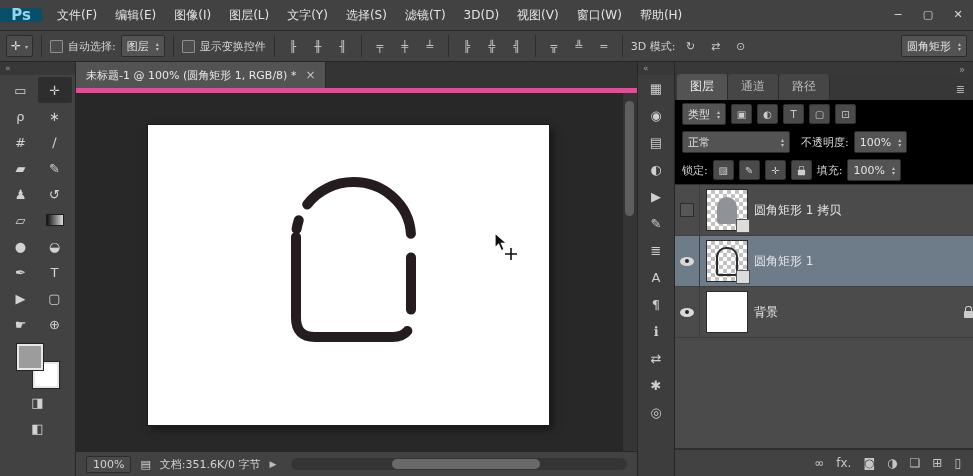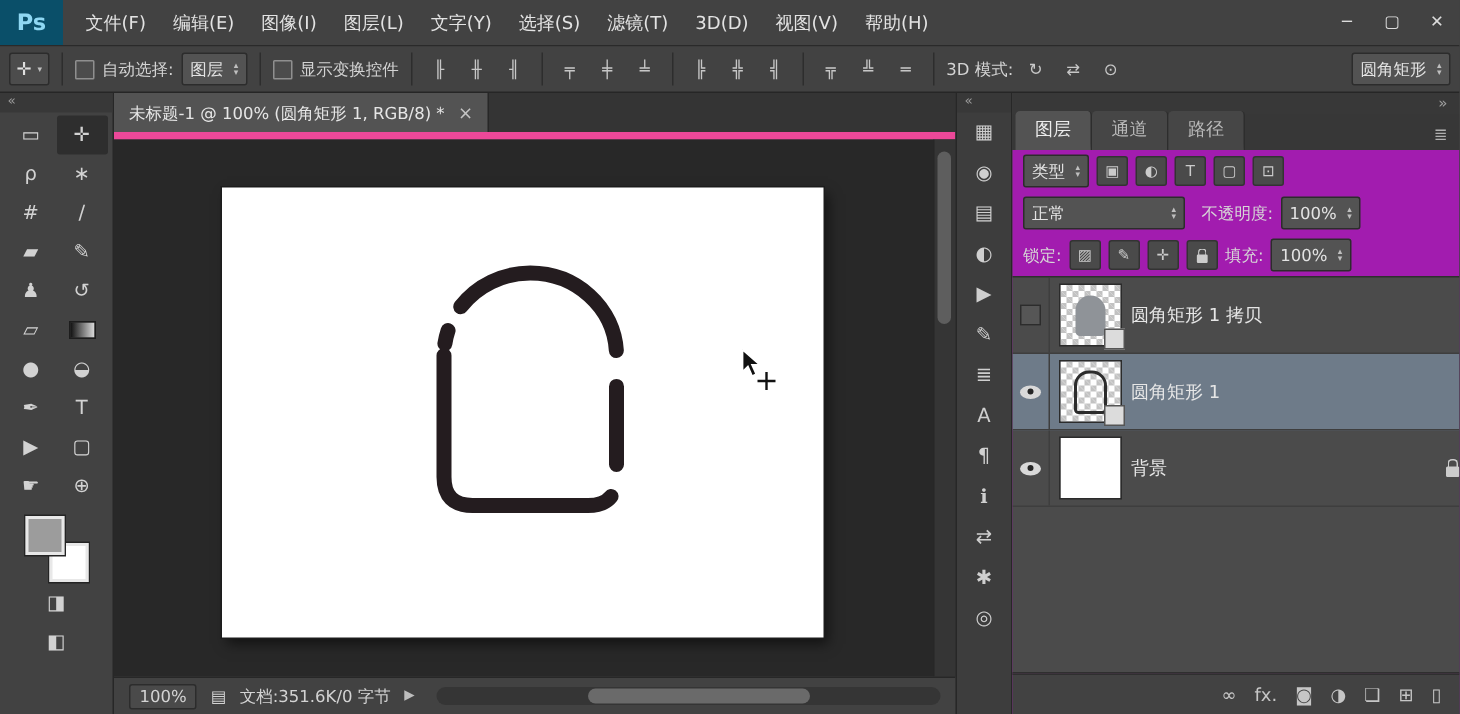--- a/index.html
+++ b/index.html
@@ -2,21 +2,21 @@
 <html><head>
 <meta charset="utf-8">
 <style>
   html,body{margin:0;padding:0;}
   body{width:973px;height:476px;overflow:hidden;background:#424242;
        font-family:"DejaVu Sans","Liberation Sans",sans-serif;font-size:12px;color:#d6d6d6;}
   .app{display:flex;flex-direction:column;width:973px;height:476px;}
 
   
   .menubar{height:30px;background:#424242;border-bottom:1px solid #2a2a2a;display:flex;align-items:center;flex:0 0 auto;}
-  .ps-logo{width:42px;height:30px;background:#0a4f69;color:#8fd8f3;font-weight:bold;font-size:15px;
+  .ps-logo{width:42px;height:14px;background:#0a4f69;color:#8fd8f3;font-weight:bold;font-size:15px;
            display:flex;align-items:center;justify-content:center;margin-right:6px;}
   .menu-item{padding:0 9px;line-height:30px;color:#e3e3e3;font-size:12px;cursor:default;}
   .win-controls{margin-left:auto;display:flex;align-items:center;height:30px;}
   .win-btn{width:30px;text-align:center;color:#dcdcdc;font-size:11px;line-height:30px;}
 
   
   .optionsbar{height:30px;background:#424242;border-bottom:1px solid #262626;display:flex;align-items:center;
               padding:0 6px;gap:5px;flex:0 0 auto;white-space:nowrap;}
   .sep{width:1px;height:22px;background:#2d2d2d;margin:0 3px;flex:0 0 auto;}
   .checkbox{width:11px;height:11px;border:1px solid #8f8f8f;background:#4c4c4c;border-radius:1px;flex:0 0 auto;}
@@ -64,21 +64,21 @@
               display:flex;flex-direction:column;align-items:center;flex:0 0 auto;}
   .strip-icon{width:28px;height:27px;display:flex;align-items:center;justify-content:center;color:#cfcfcf;font-size:13px;border-radius:3px;}
 
   
   .panel{width:298px;background:#424242;display:flex;flex-direction:column;flex:0 0 auto;}
   .panel-head{height:14px;display:flex;justify-content:flex-end;align-items:center;padding:0 8px;color:#9c9c9c;font-size:10px;background:#383838;}
   .panel-tabs{height:24px;background:#373737;display:flex;align-items:flex-end;padding-left:2px;}
   .panel-tab{padding:4px 13px 5px;font-size:12px;color:#b9b9b9;background:#464646;border-right:1px solid #2d2d2d;border-radius:3px 3px 0 0;}
   .panel-tab.active{background:#535353;color:#ececec;}
   .tab-flyout{margin-left:auto;color:#b0b0b0;padding:0 8px 4px;font-size:11px;}
-  .panel-body{background:#a21caf;flex:1;display:flex;flex-direction:column;min-height:0;}
+  .panel-body{background:#000000;flex:1;display:flex;flex-direction:column;min-height:0;}
   .prow{height:28px;display:flex;align-items:center;gap:5px;padding:0 7px;flex:0 0 auto;}
   .plabel{font-size:11px;color:#d6d6d6;}
   .picon{width:19px;height:18px;background:#4a4a4a;border:1px solid #333;border-radius:2px;display:flex;align-items:center;justify-content:center;color:#cbcbcb;font-size:10px;}
 
   .layer-list{flex:1;background:#4b4b4b;border-top:1px solid #2f2f2f;border-bottom:1px solid #2f2f2f;overflow:hidden;}
   .layer-row{height:50px;display:flex;align-items:center;gap:7px;border-bottom:1px solid #3e3e3e;padding-right:0;}
   .layer-row.selected{background:#6e7b89;}
   .vis-cell{width:24px;height:100%;display:flex;align-items:center;justify-content:center;border-right:1px solid #3e3e3e;flex:0 0 auto;}
   .eye{position:relative;width:14px;height:9px;background:#d9d9d9;border-radius:50%;}
   .eye::after{content:"";position:absolute;left:5px;top:2.5px;width:4px;height:4px;background:#262626;border-radius:50%;}
@@ -107,20 +107,21 @@
     <div class="ps-logo">Ps</div>
     <span class="menu-item">文件(F)</span>
     <span class="menu-item">编辑(E)</span>
     <span class="menu-item">图像(I)</span>
     <span class="menu-item">图层(L)</span>
     <span class="menu-item">文字(Y)</span>
     <span class="menu-item">选择(S)</span>
     <span class="menu-item">滤镜(T)</span>
     <span class="menu-item">3D(D)</span>
     <span class="menu-item">视图(V)</span>
+    <span class="menu-item">窗口(W)</span>
     <span class="menu-item">帮助(H)</span>
     <div class="win-controls">
       <span class="win-btn">─</span>
       <span class="win-btn">▢</span>
       <span class="win-btn">✕</span>
     </div>
   </div>
 
   <div class="optionsbar">
     <div class="toolpreset">

